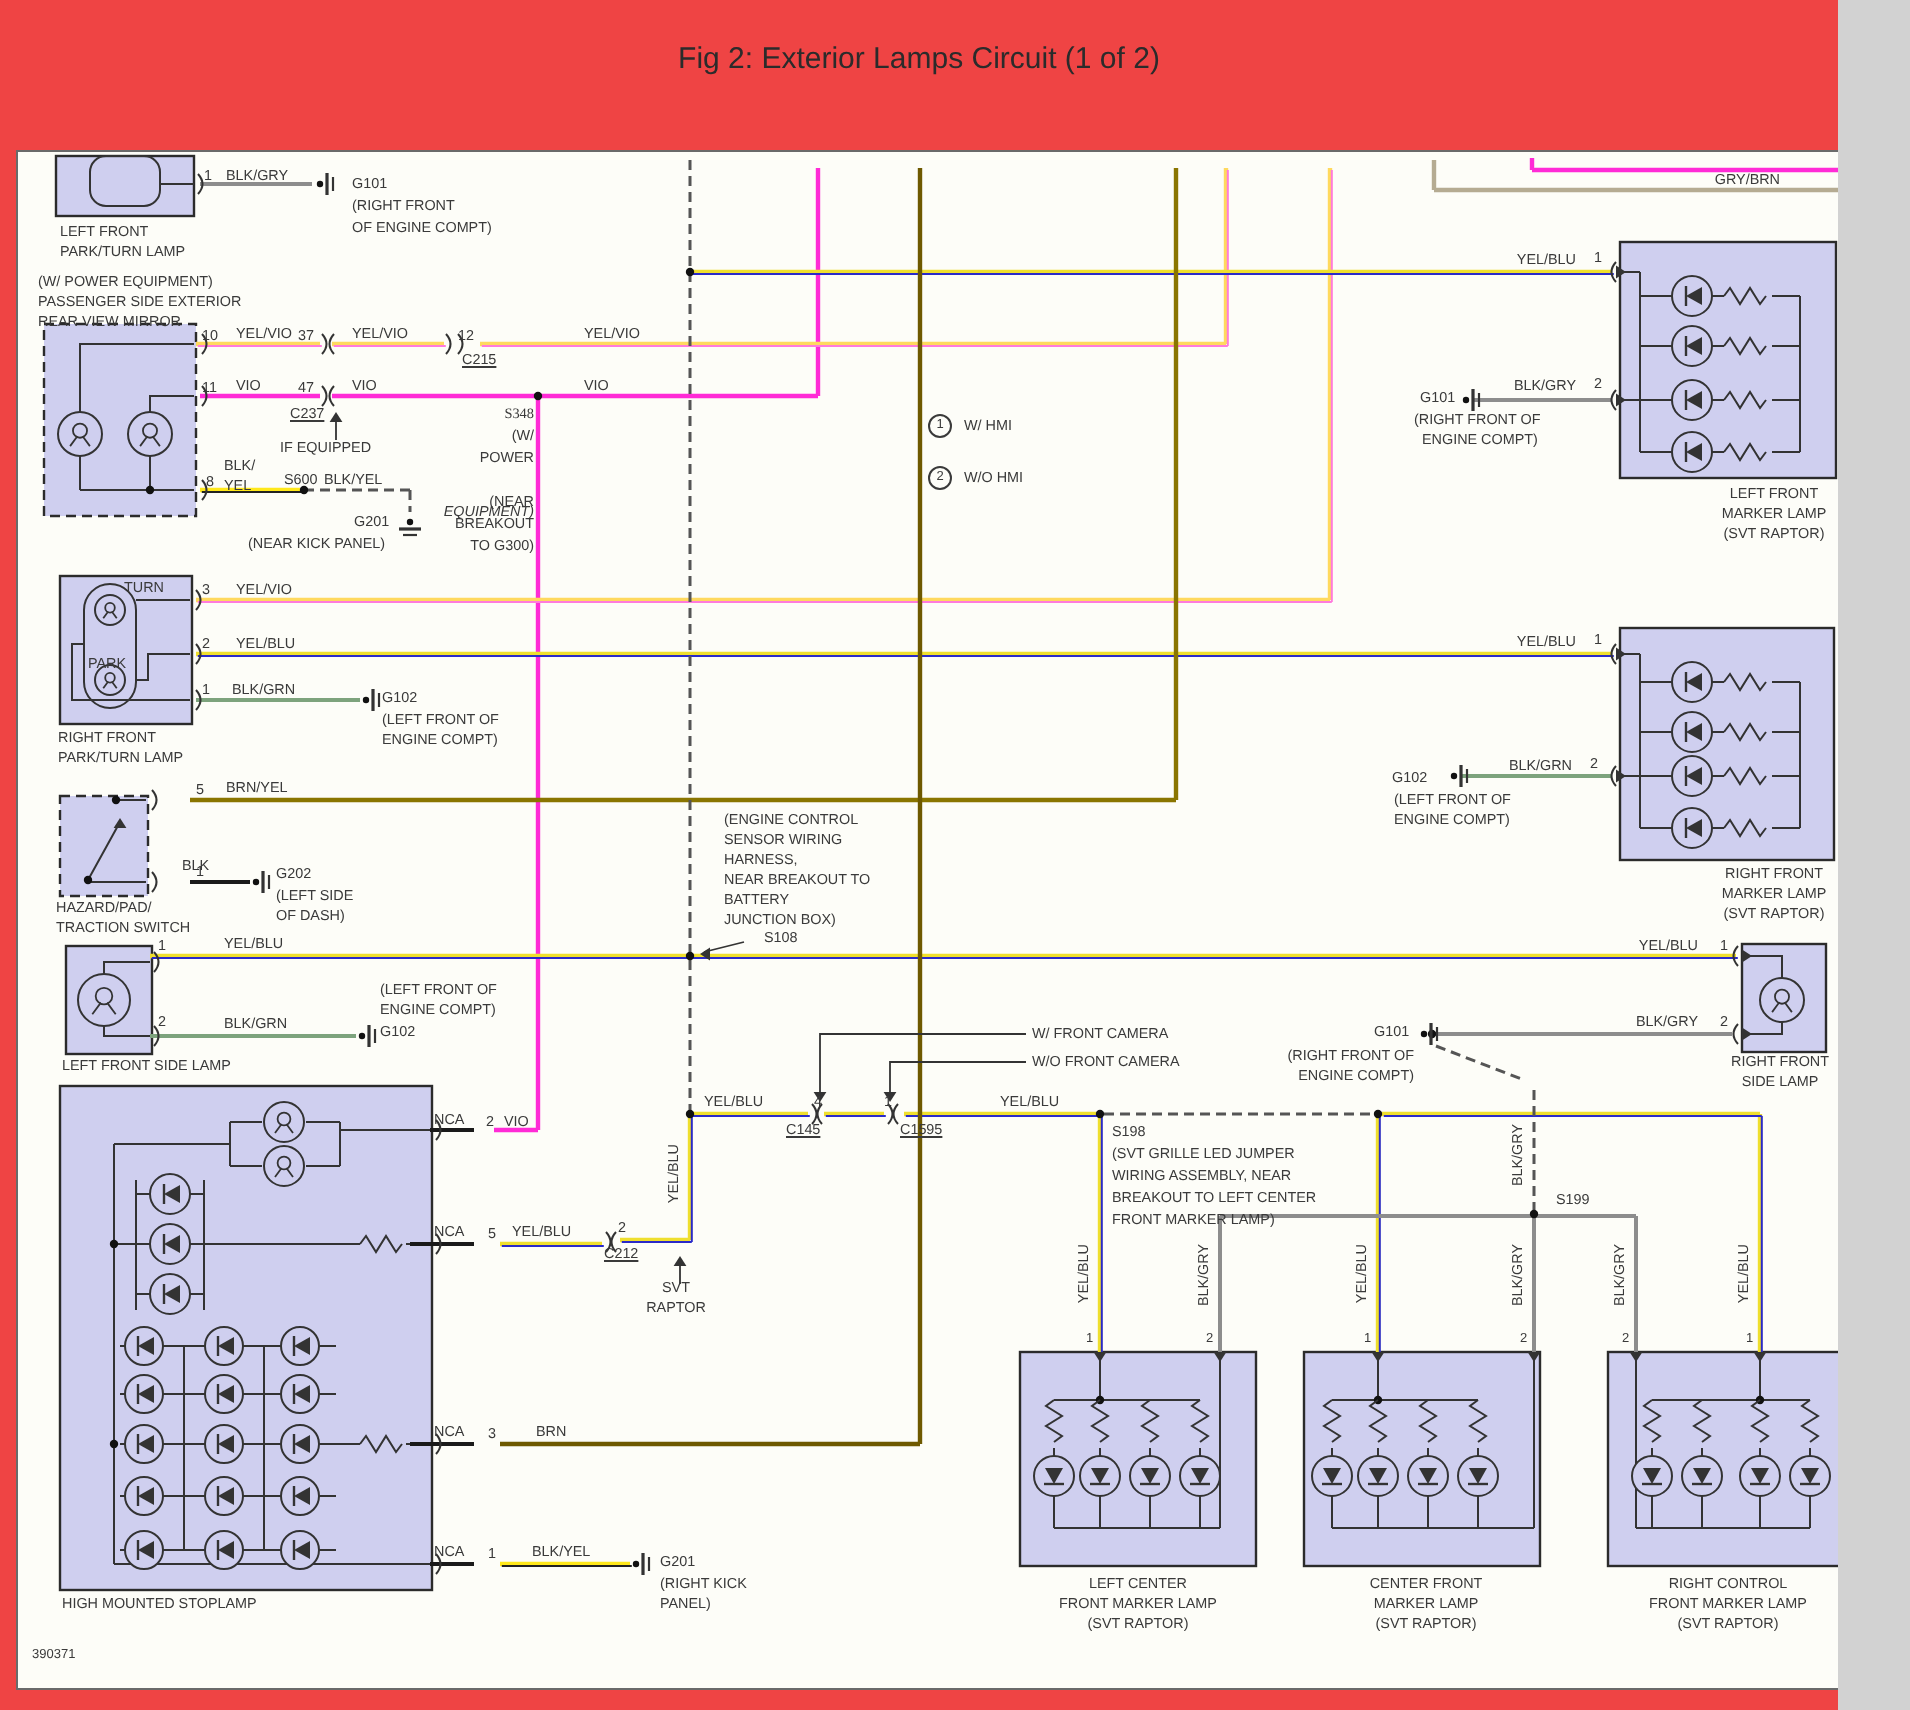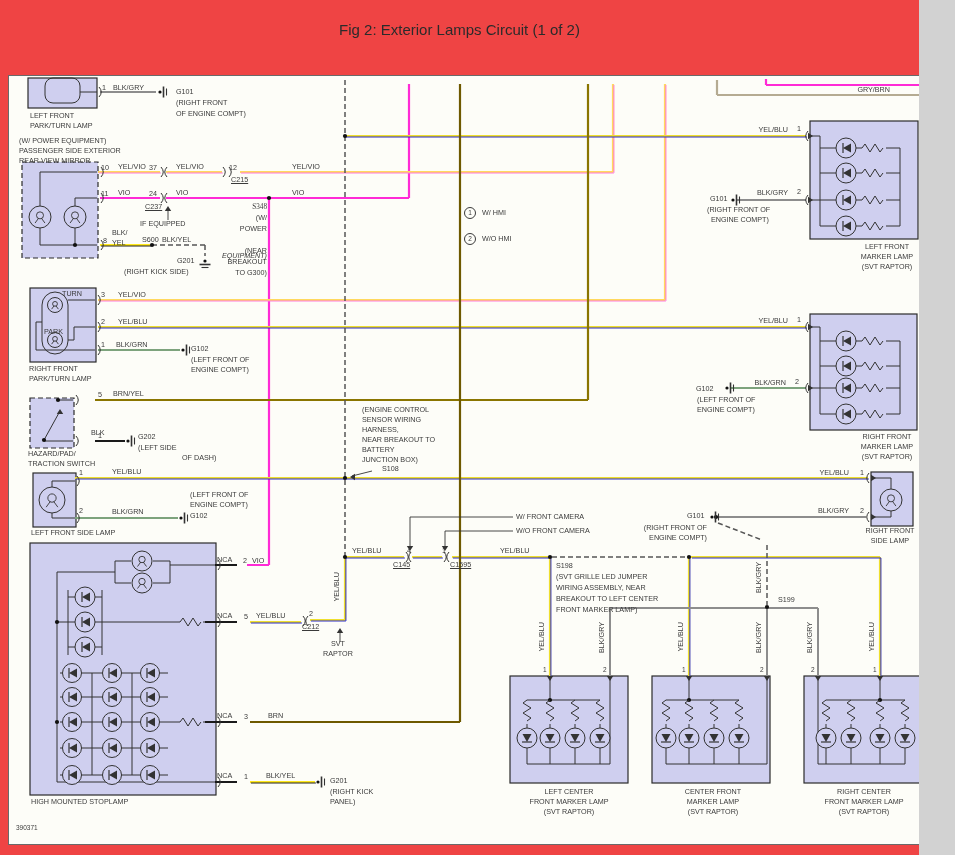--- a/index.html
+++ b/index.html
@@ -538,32 +538,32 @@
       <span class="lbl" style="left: 19px; top: 157px;">REAR VIEW MIRROR</span>
       <span class="lbl" style="left: 101px; top: 164px;">10</span>
       <span class="lbl" style="left: 118px; top: 163px;">YEL/VIO</span>
       <span class="lbl" style="left: 149px; top: 164px;">37</span>
       <span class="lbl" style="left: 176px; top: 163px;">YEL/VIO</span>
       <span class="lbl" style="left: 229px; top: 164px;">12</span>
       <span class="lbl u" style="left: 231px; top: 176px;">C215</span>
       <span class="lbl" style="left: 292px; top: 163px;">YEL/VIO</span>
       <span class="lbl" style="left: 101px; top: 190px;">11</span>
       <span class="lbl" style="left: 118px; top: 189px;">VIO</span>
-      <span class="lbl" style="left: 149px; top: 190px;">24</span>
+      <span class="lbl" style="left: 149px; top: 190px;">47</span>
       <span class="lbl" style="left: 176px; top: 189px;">VIO</span>
       <span class="lbl u" style="left: 145px; top: 203px;">C237</span>
       <span class="lbl" style="left: 292px; top: 189px;">VIO</span>
       <span class="lbl" style="left: 140px; top: 220px;">IF EQUIPPED</span>
       <span class="lbl" style="left: 103px; top: 237px;">8</span>
       <span class="lbl" style="left: 112px; top: 229px;">BLK/</span>
       <span class="lbl" style="left: 112px; top: 239px;">YEL</span>
       <span class="lbl" style="left: 142px; top: 236px;">S600</span>
       <span class="lbl" style="left: 162px; top: 236px;">BLK/YEL</span>
       <span class="lbl" style="left: 177px; top: 257px;">G201</span>
-      <span class="lbl" style="left: 124px; top: 268px;">(RIGHT KICK SIDE)</span>
+      <span class="lbl" style="left: 124px; top: 268px;">(NEAR KICK PANEL)</span>
       <span class="lbl r" style="left: 267px; top: 203px; font-family: Liberation Serif, serif;">S348</span>
       <span class="lbl r" style="left: 267px; top: 214px;">(W/</span>
       <span class="lbl r" style="left: 267px; top: 225px;">POWER</span>
       <span class="lbl r" style="left: 267px; top: 252px; font-style: italic;">EQUIPMENT)</span>
       <span class="lbl r" style="left: 267px; top: 247px;">(NEAR</span>
       <span class="lbl r" style="left: 267px; top: 258px;">BREAKOUT</span>
       <span class="lbl r" style="left: 267px; top: 269px;">TO G300)</span>
       <span class="lbl circ" style="left: 464px; top: 207px;">1</span>
       <span class="lbl" style="left: 482px; top: 209px;">W/ HMI</span>
       <span class="lbl circ" style="left: 464px; top: 233px;">2</span>
@@ -603,21 +603,21 @@
       <span class="lbl" style="left: 697px; top: 406px;">ENGINE COMPT)</span>
       <span class="lbl c" style="left: 887px; top: 433px;">RIGHT FRONT</span>
       <span class="lbl c" style="left: 887px; top: 443px;">MARKER LAMP</span>
       <span class="lbl c" style="left: 887px; top: 453px;">(SVT RAPTOR)</span>
       <span class="lbl" style="left: 98px; top: 391px;">5</span>
       <span class="lbl" style="left: 113px; top: 390px;">BRN/YEL</span>
       <span class="lbl" style="left: 98px; top: 432px;">1</span>
       <span class="lbl" style="left: 91px; top: 429px;">BLK</span>
       <span class="lbl" style="left: 138px; top: 433px;">G202</span>
       <span class="lbl" style="left: 138px; top: 444px;">(LEFT SIDE</span>
-      <span class="lbl" style="left: 138px; top: 454px; margin-left: 44px;">OF DASH)</span>
+      <span class="lbl" style="left: 138px; top: 454px;">OF DASH)</span>
       <span class="lbl" style="left: 28px; top: 450px;">HAZARD/PAD/</span>
       <span class="lbl" style="left: 28px; top: 460px;">TRACTION SWITCH</span>
       <span class="lbl" style="left: 79px; top: 469px;">1</span>
       <span class="lbl" style="left: 112px; top: 468px;">YEL/BLU</span>
       <span class="lbl" style="left: 79px; top: 507px;">2</span>
       <span class="lbl" style="left: 112px; top: 508px;">BLK/GRN</span>
       <span class="lbl" style="left: 190px; top: 491px;">(LEFT FRONT OF</span>
       <span class="lbl" style="left: 190px; top: 501px;">ENGINE COMPT)</span>
       <span class="lbl" style="left: 190px; top: 512px;">G102</span>
       <span class="lbl" style="left: 31px; top: 529px;">LEFT FRONT SIDE LAMP</span>
@@ -684,18 +684,18 @@
       <span class="lbl" style="left: 682px; top: 666px; font-size: 6.5px;">1</span>
       <span class="lbl" style="left: 760px; top: 666px; font-size: 6.5px;">2</span>
       <span class="lbl" style="left: 811px; top: 666px; font-size: 6.5px;">2</span>
       <span class="lbl" style="left: 873px; top: 666px; font-size: 6.5px;">1</span>
       <span class="lbl c" style="left: 569px; top: 788px;">LEFT CENTER</span>
       <span class="lbl c" style="left: 569px; top: 798px;">FRONT MARKER LAMP</span>
       <span class="lbl c" style="left: 569px; top: 808px;">(SVT RAPTOR)</span>
       <span class="lbl c" style="left: 713px; top: 788px;">CENTER FRONT</span>
       <span class="lbl c" style="left: 713px; top: 798px;">MARKER LAMP</span>
       <span class="lbl c" style="left: 713px; top: 808px;">(SVT RAPTOR)</span>
-      <span class="lbl c" style="left: 864px; top: 788px;">RIGHT CENTER</span>
+      <span class="lbl c" style="left: 864px; top: 788px;">RIGHT CONTROL</span>
       <span class="lbl c" style="left: 864px; top: 798px;">FRONT MARKER LAMP</span>
       <span class="lbl c" style="left: 864px; top: 808px;">(SVT RAPTOR)</span>
     </div>
   <span id="figno">390371</span>
 </div>
 
 </body></html>

